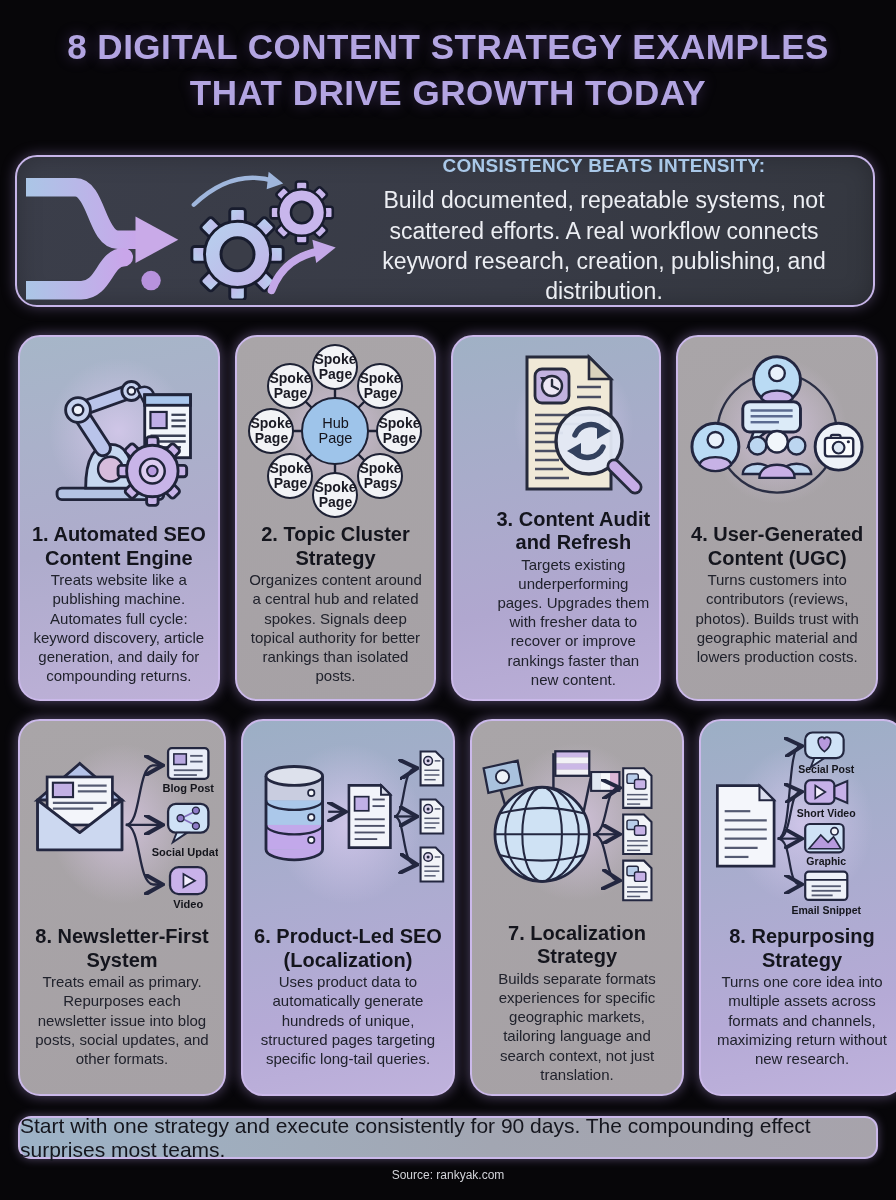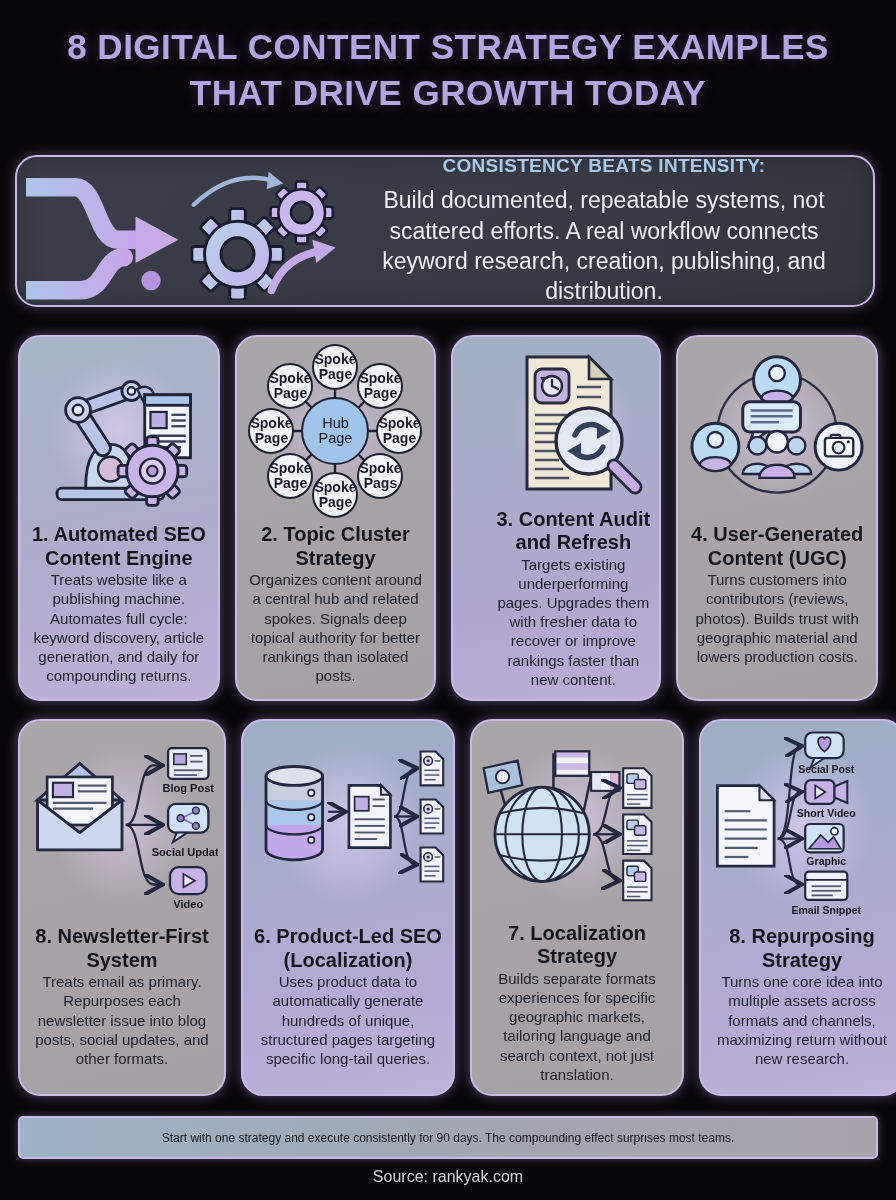--- a/index.html
+++ b/index.html
@@ -45,25 +45,25 @@
   .hub-wrap svg{position:absolute;left:0;top:0;}
   .hub-circle{position:absolute;left:54px;top:54px;width:68px;height:68px;border-radius:50%;
     background:#9ec4ea;border:2.5px solid #1d2134;display:flex;align-items:center;justify-content:center;
     font-weight:normal;font-size:14.5px;line-height:1.05;color:#14141c;text-align:center;box-sizing:border-box;}
   .spoke{position:absolute;width:46px;height:46px;border-radius:50%;background:#f2f3f6;
     border:2px solid #1d2134;display:flex;align-items:center;justify-content:center;
     font-weight:bold;font-size:14px;line-height:1.08;color:#1a1a24;text-align:center;box-sizing:border-box;}
   
   .footer-bar{position:absolute;top:1116px;left:18px;width:860px;height:43px;box-sizing:border-box;
     background:linear-gradient(90deg,#9db3c7 0%,#a2a6b2 55%,#a7a3ab 100%);
-    border:2px solid #cbb9ea;border-radius:5px;box-shadow:0 0 10px rgba(186,160,235,.4);
+    border:2px solid #cbb9ea;border-radius:13px;box-shadow:0 0 10px rgba(186,160,235,.4);
     display:flex;align-items:center;justify-content:center;
-    color:#15161e;font-size:12px;font-weight:500;}
+    color:#15161e;font-size:21px;font-weight:500;}
   .source-line{position:absolute;top:1168px;left:0;width:896px;text-align:center;
-    color:#d3d4da;font-size:16px;}
+    color:#d3d4da;font-size:12px;}
   svg text{font-family:"Liberation Sans",sans-serif;}
 </style>
 </head>
 <body>
 
 <div class="poster">
 
   <div class="main-title">
     <div>8 DIGITAL CONTENT STRATEGY EXAMPLES</div>
     <div>THAT DRIVE GROWTH TODAY</div>

